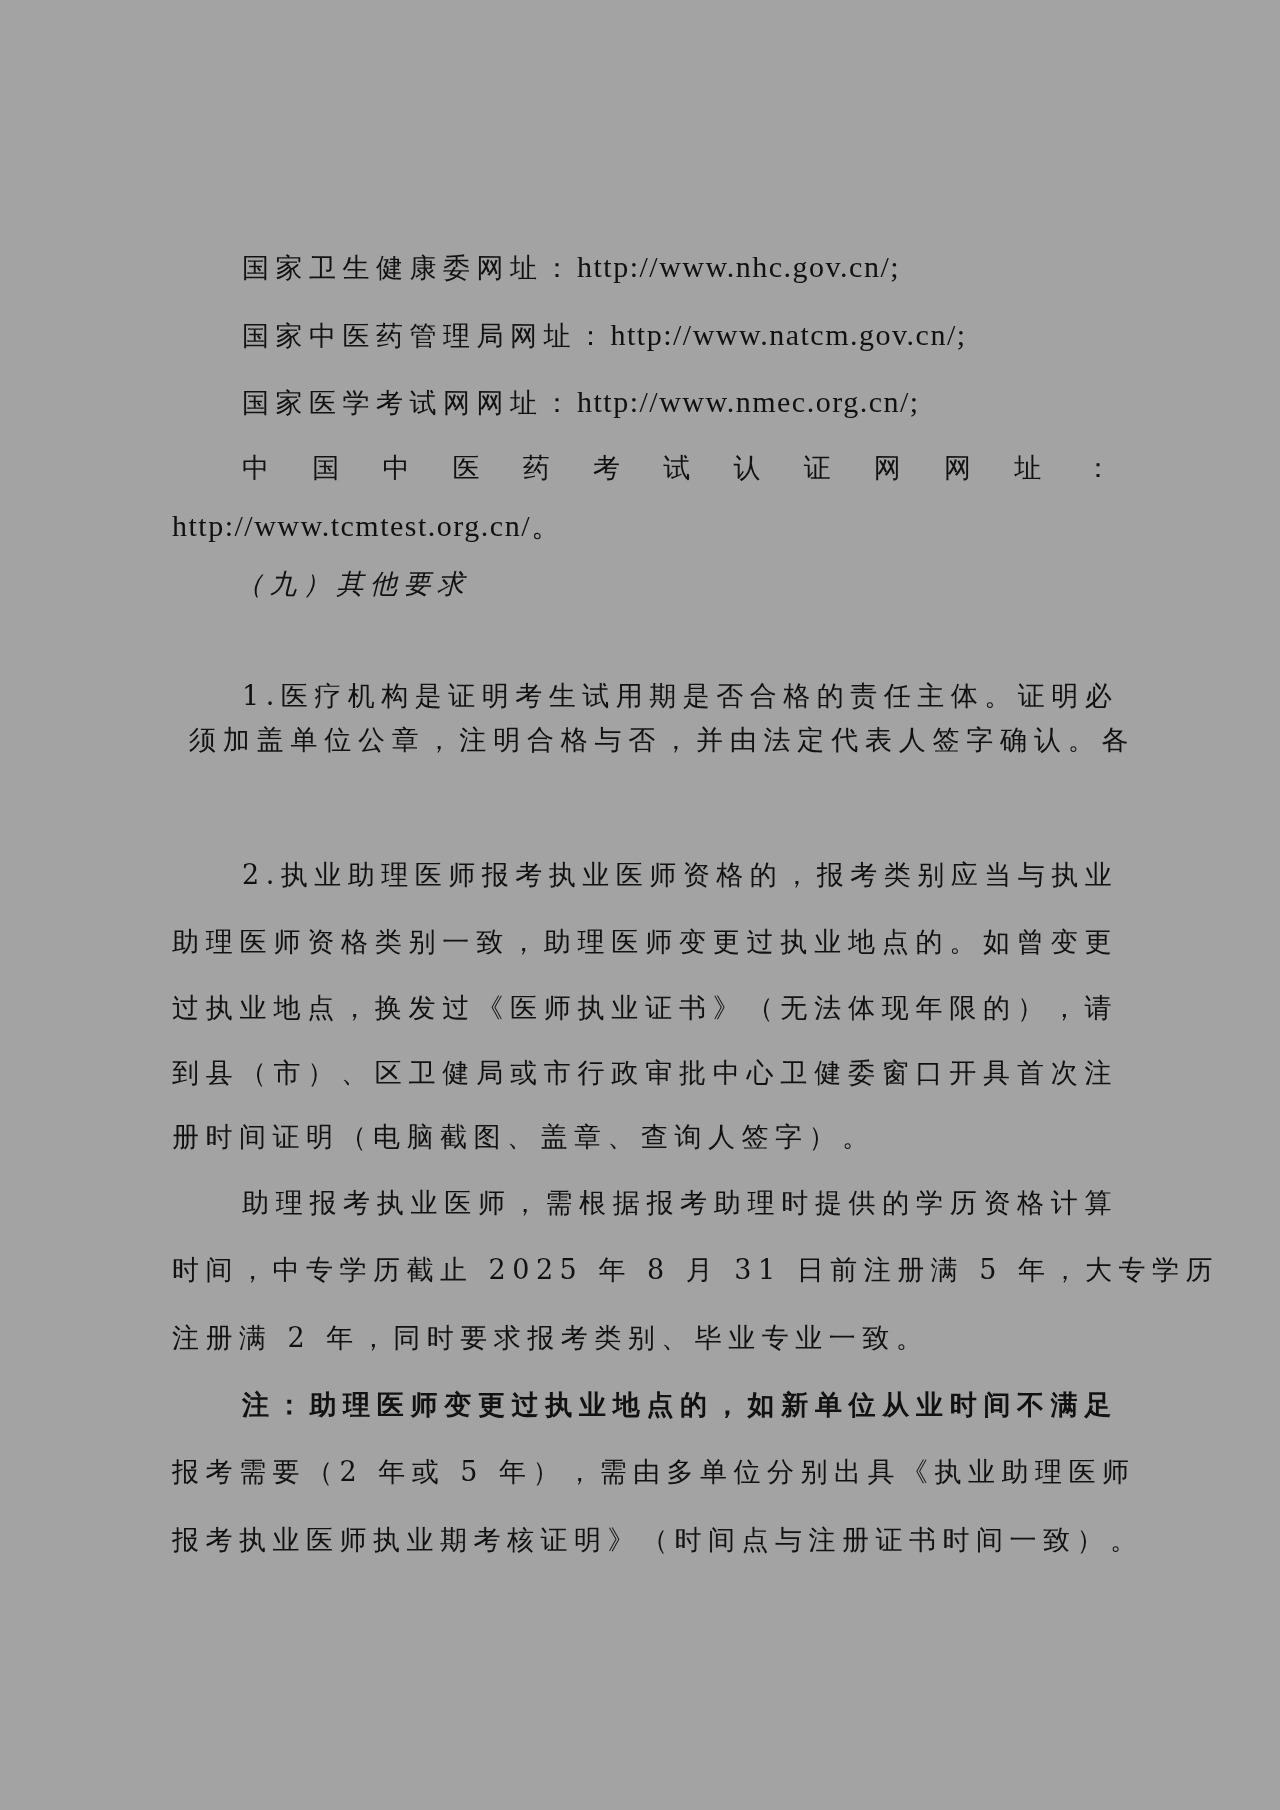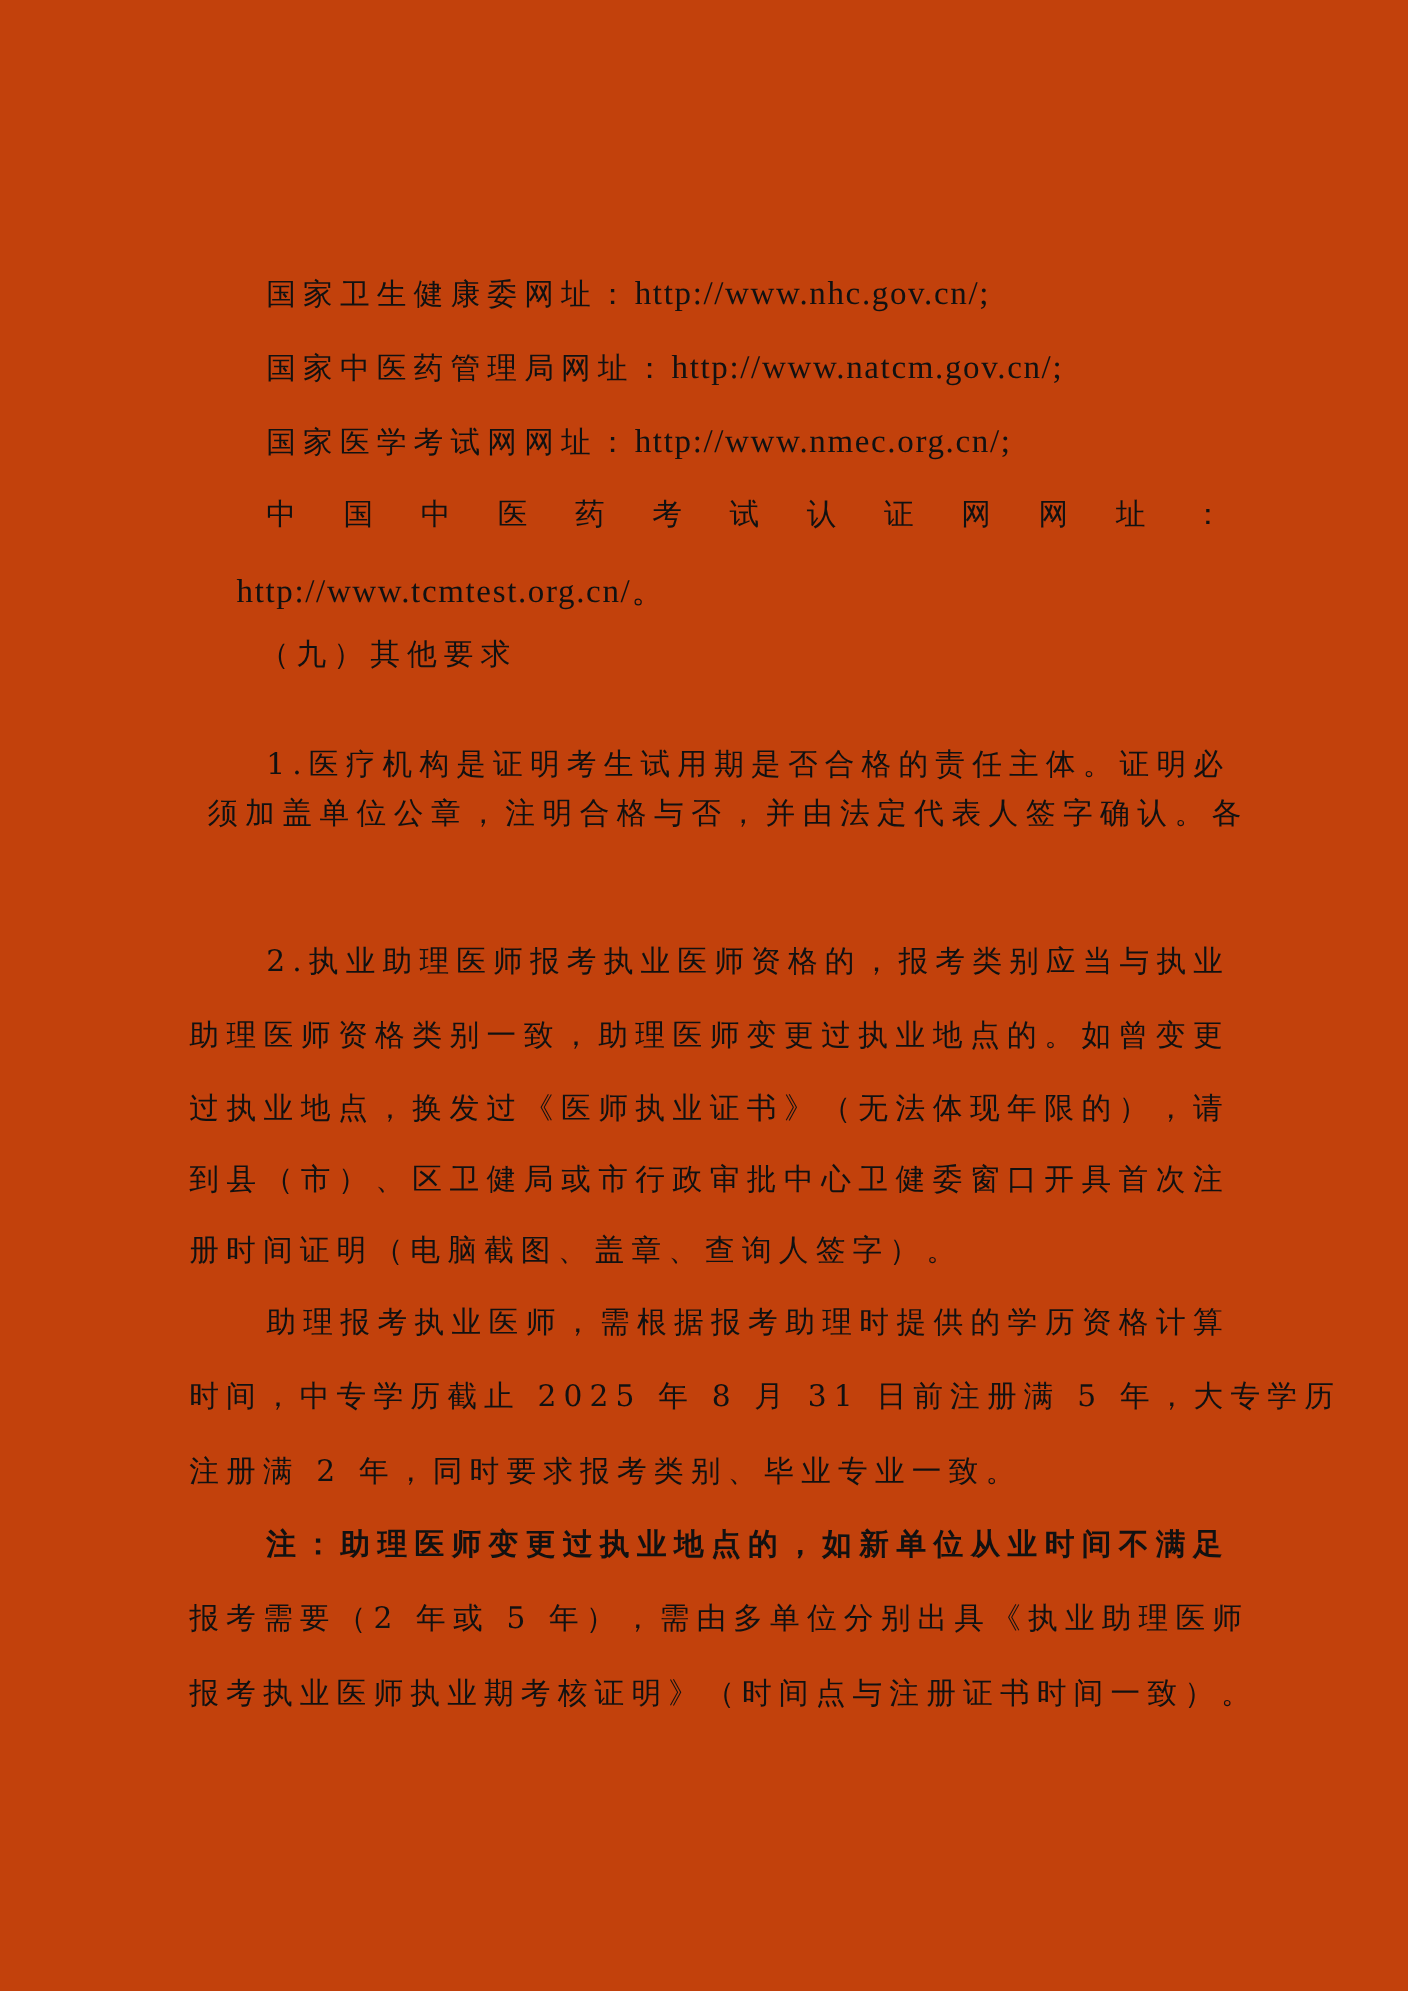--- a/index.html
+++ b/index.html
@@ -13,21 +13,21 @@
     position: relative;
     overflow: hidden;
     font-family: "DejaVu Serif", "Liberation Serif", serif;
     color: #111111;
   }
   .page {
     position: absolute;
     left: 0; top: 0;
     width: 1280px;
     height: 1810px;
-    background: #c2410c;
+    background: #a3a3a3;
   }
   .line {
     position: absolute;
     left: 172px;
     width: 946px;
     height: 40px;
     line-height: 40px;
     font-size: 27px;
     letter-spacing: 6.5px;
     white-space: nowrap;
@@ -81,25 +81,25 @@
     <span>考</span>
     <span>试</span>
     <span>认</span>
     <span>证</span>
     <span>网</span>
     <span>网</span>
     <span>址</span>
     <span>：</span>
   </div>
 
-  <div class="line last" style="top:518px;margin-left:43px;">
+  <div class="line last" style="top:506px;">
     <span class="url">http://www.tcmtest.org.cn/。</span>
   </div>
 
-  <div class="line indent last" style="top:576px; left:236px;">（九）其他要求</div>
+  <div class="line indent last" style="top:564px; left:236px;font-style:italic;">（九）其他要求</div>
 
   <div class="line indent" style="top:652px;margin-top:24px;">1.医疗机构是证明考生试用期是否合格的责任主体。证明必</div>
   <div class="line" style="top:720px;margin-left:17px;">须加盖单位公章，注明合格与否，并由法定代表人签字确认。各</div>
 
   <div class="line indent" style="top:855px;">2.执业助理医师报考执业医师资格的，报考类别应当与执业</div>
   <div class="line" style="top:922px;">助理医师资格类别一致，助理医师变更过执业地点的。如曾变更</div>
   <div class="line" style="top:1053px;">到县（市）、区卫健局或市行政审批中心卫健委窗口开具首次注</div>
   <div class="line" style="top:988px;">过执业地点，换发过《医师执业证书》（无法体现年限的），请</div>
   <div class="line last" style="top:1117px;">册时间证明（电脑截图、盖章、查询人签字）。</div>
 

